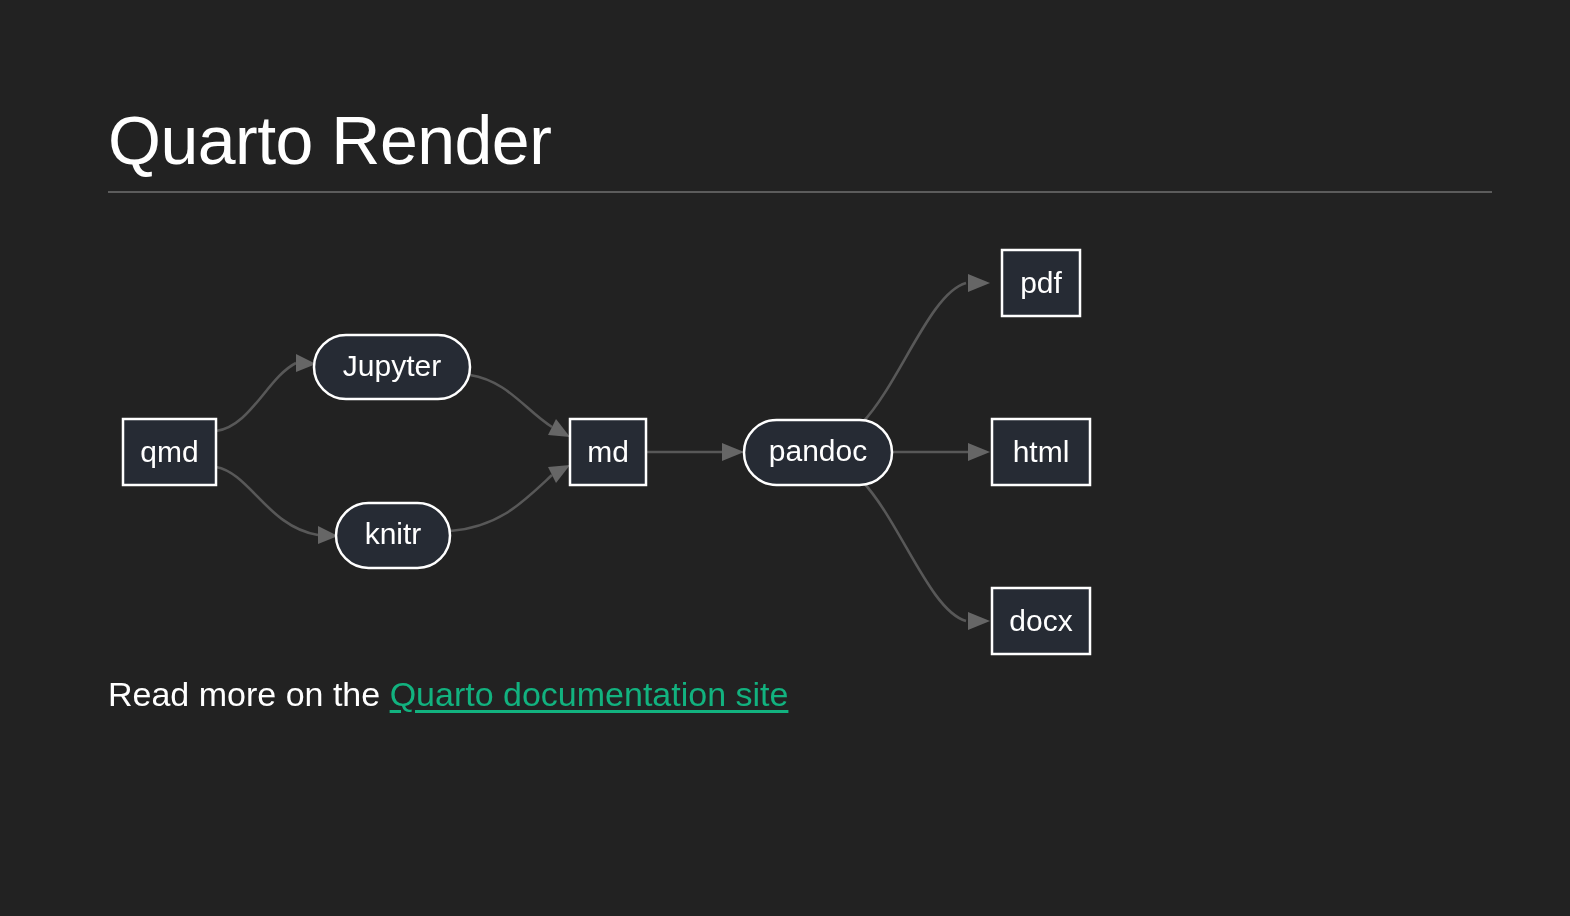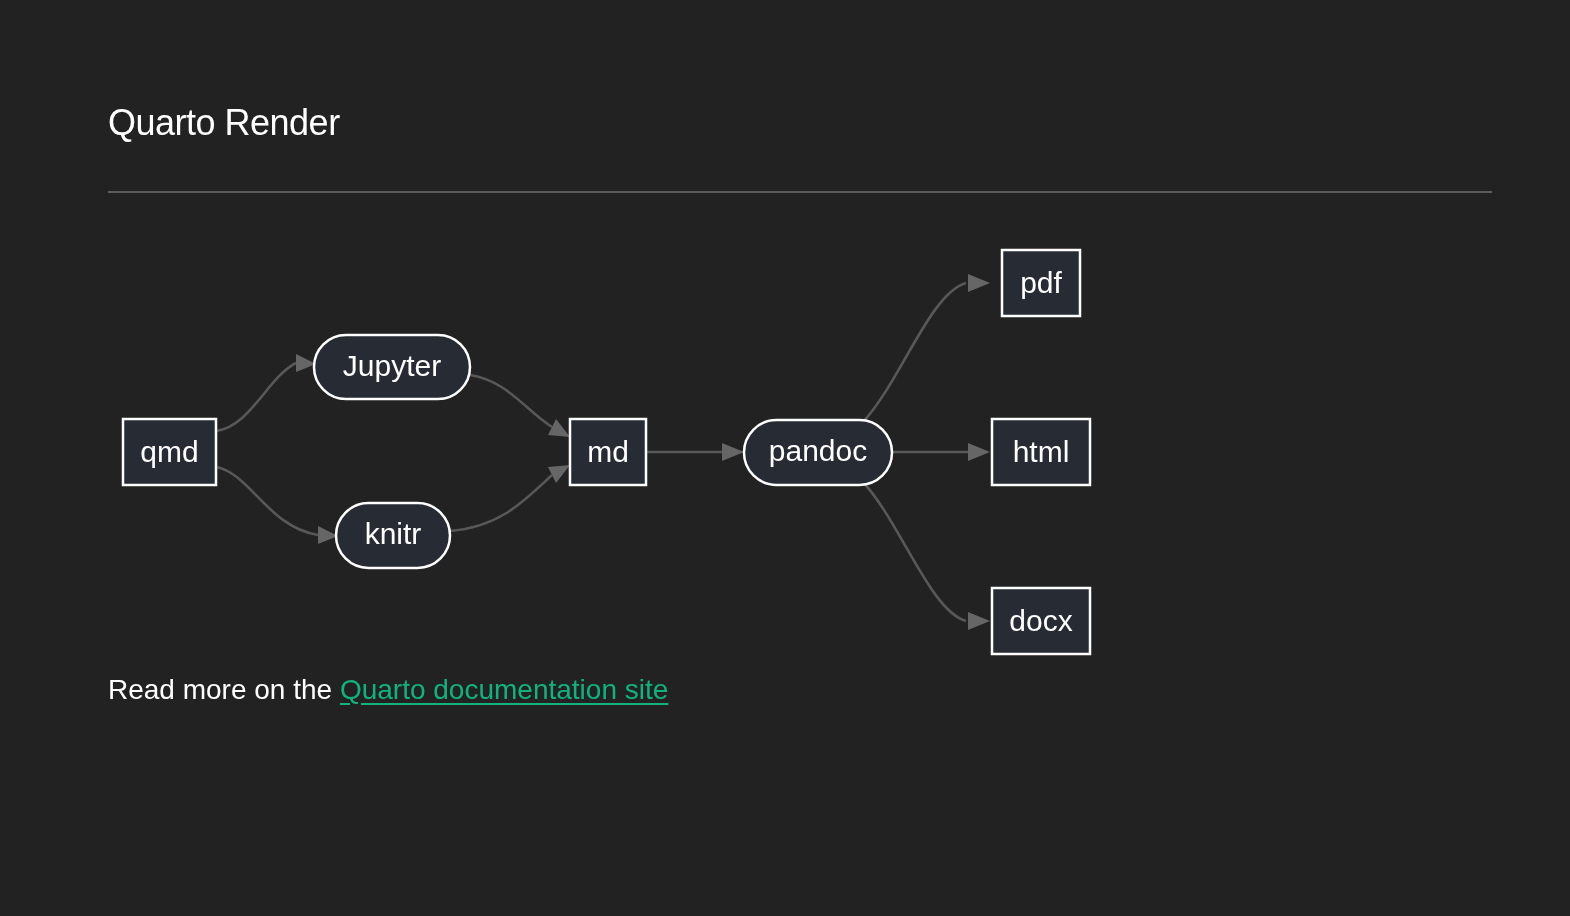--- a/index.html
+++ b/index.html
@@ -15,21 +15,21 @@
     position: relative;
   }
   .slide {
     position: absolute;
     inset: 0;
   }
   .slide-title {
     position: absolute;
     left: 108px;
     top: 103px;
-    font-size: 36px;
+    font-size: 68px;
     font-weight: 400;
     color: #ffffff;
     letter-spacing: -0.5px;
     line-height: 1.1;
     white-space: nowrap;
   }
   .title-rule {
     position: absolute;
     left: 108px;
     top: 191px;
@@ -65,21 +65,21 @@
     stroke-width: 2.6;
   }
   .edge-head {
     fill: #666666;
     stroke: none;
   }
   .caption {
     position: absolute;
     left: 108px;
     top: 672px;
-    font-size: 28px;
+    font-size: 34px;
     color: #ffffff;
     white-space: nowrap;
     line-height: 1.3;
   }
   .caption .link {
     color: #12b27f;
     text-decoration: underline;
     text-underline-offset: 4px;
     cursor: pointer;
   }

